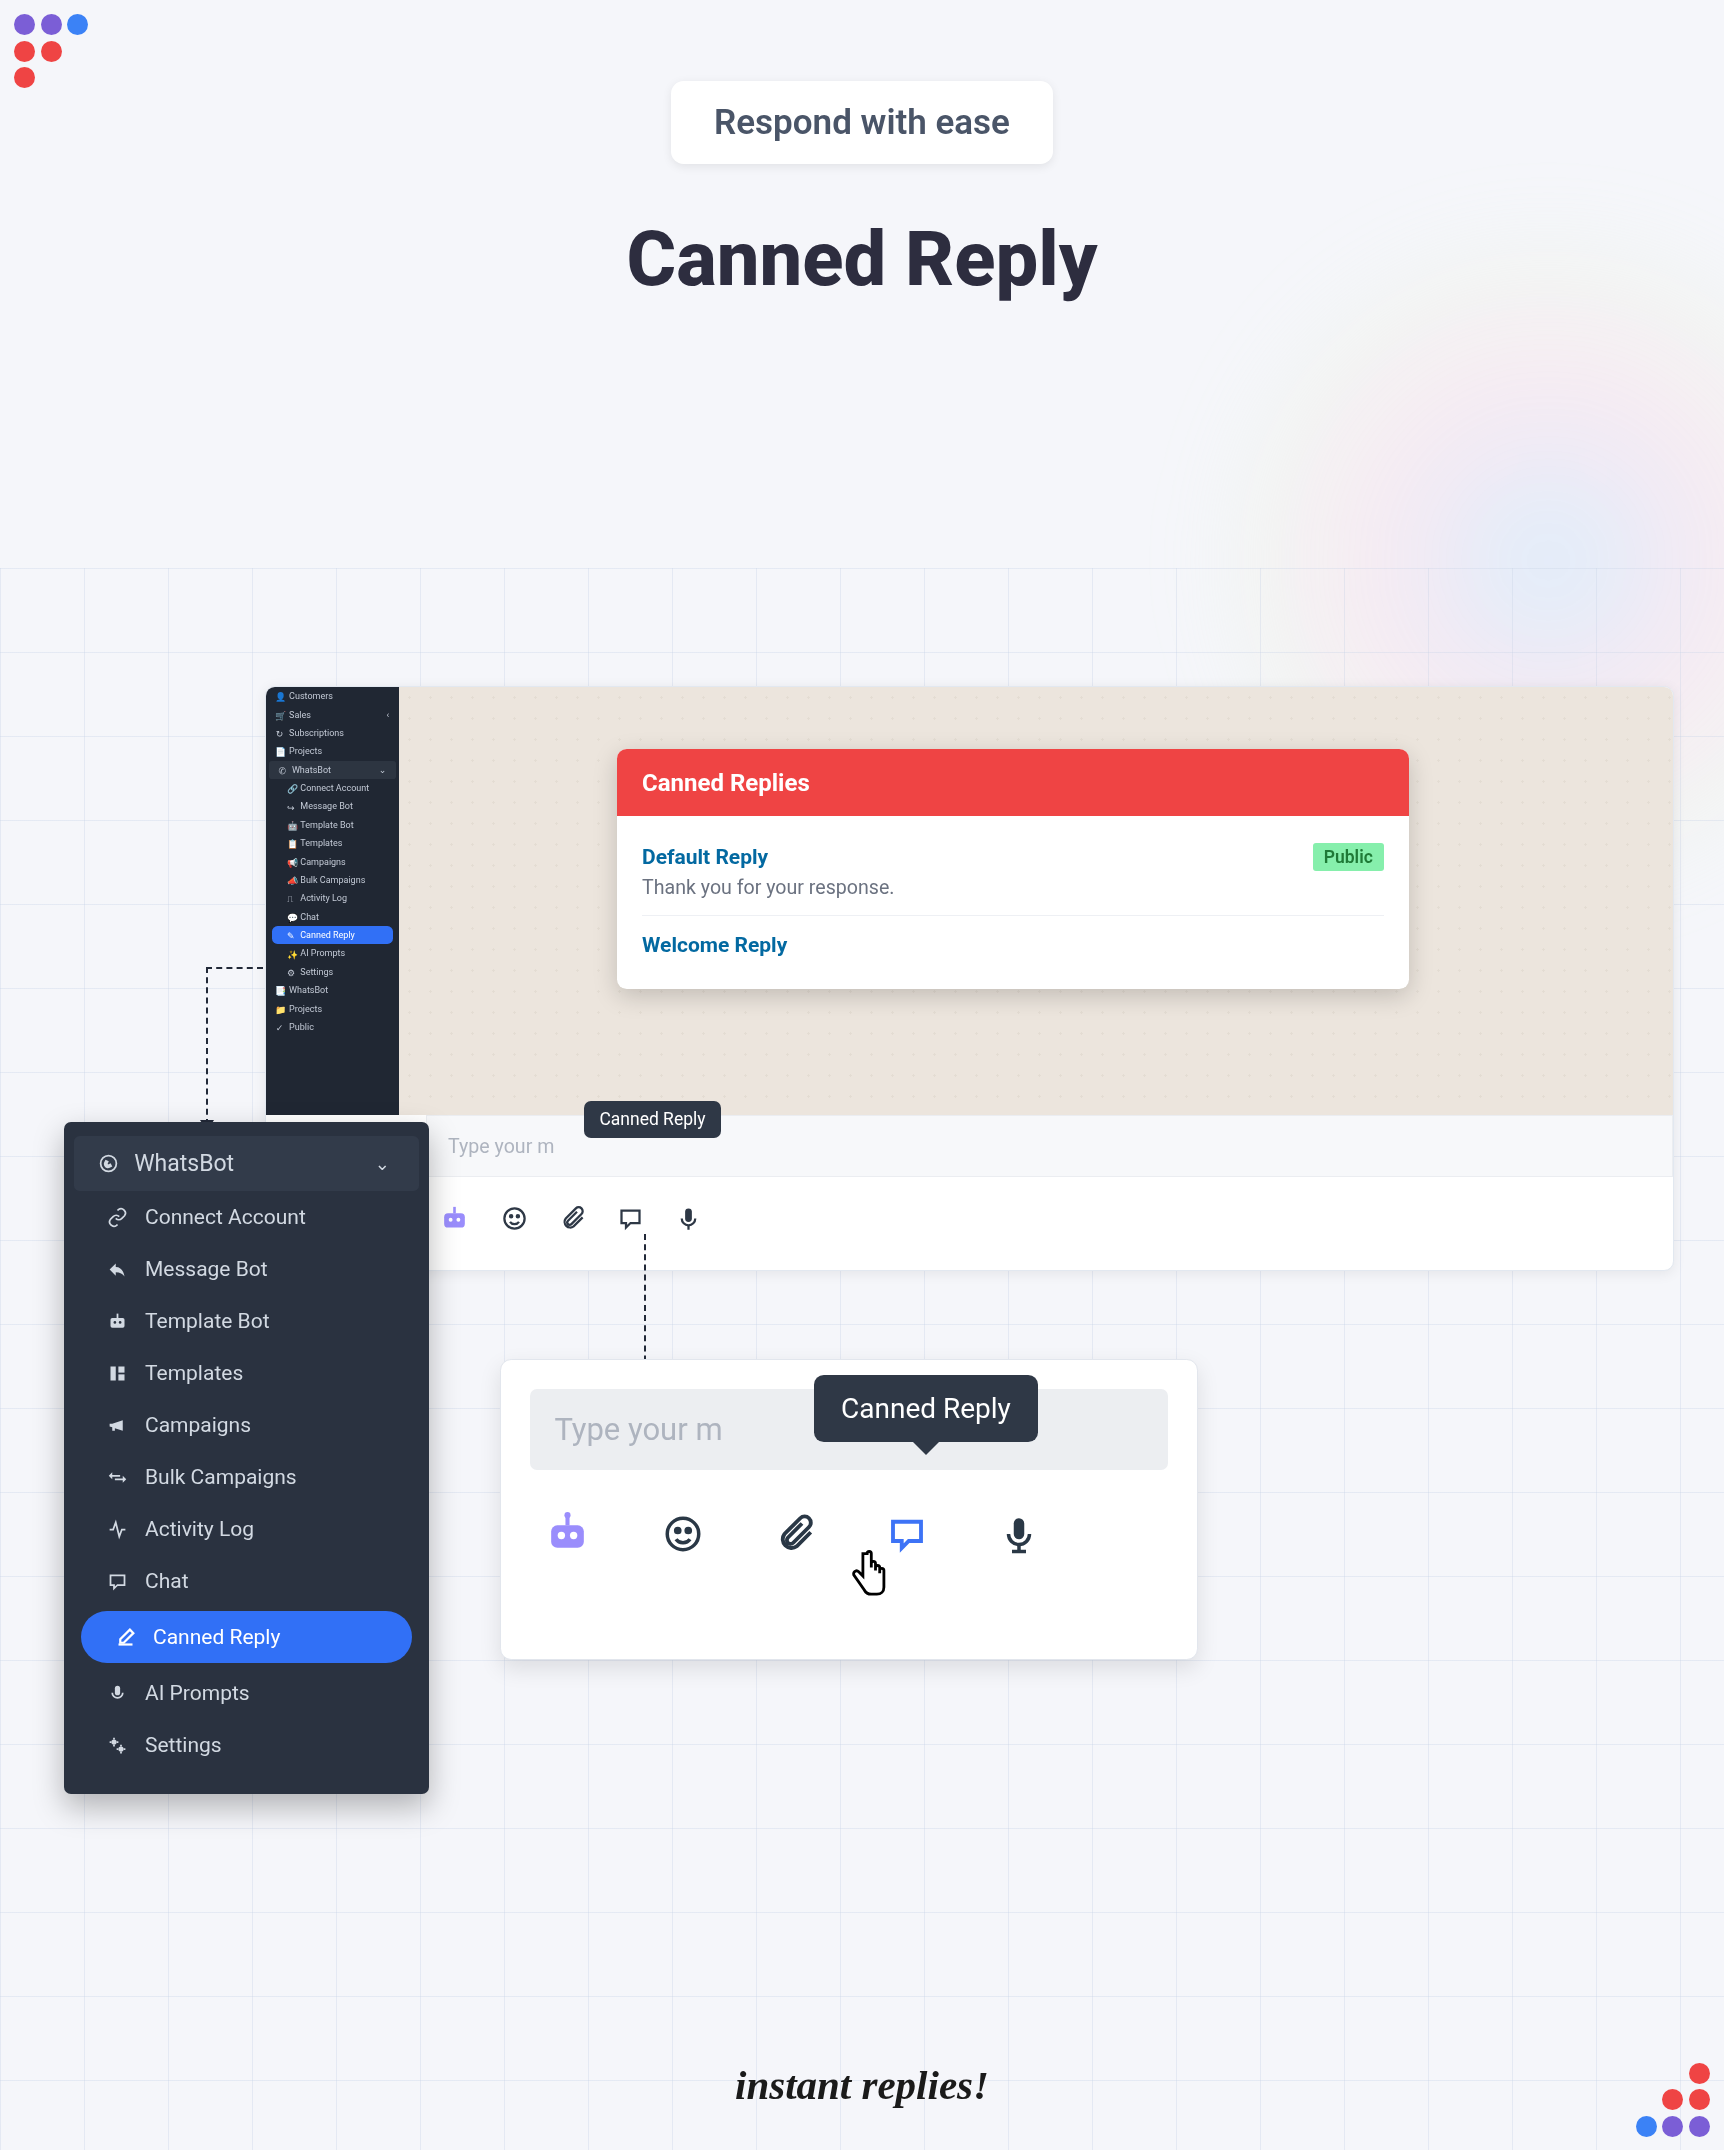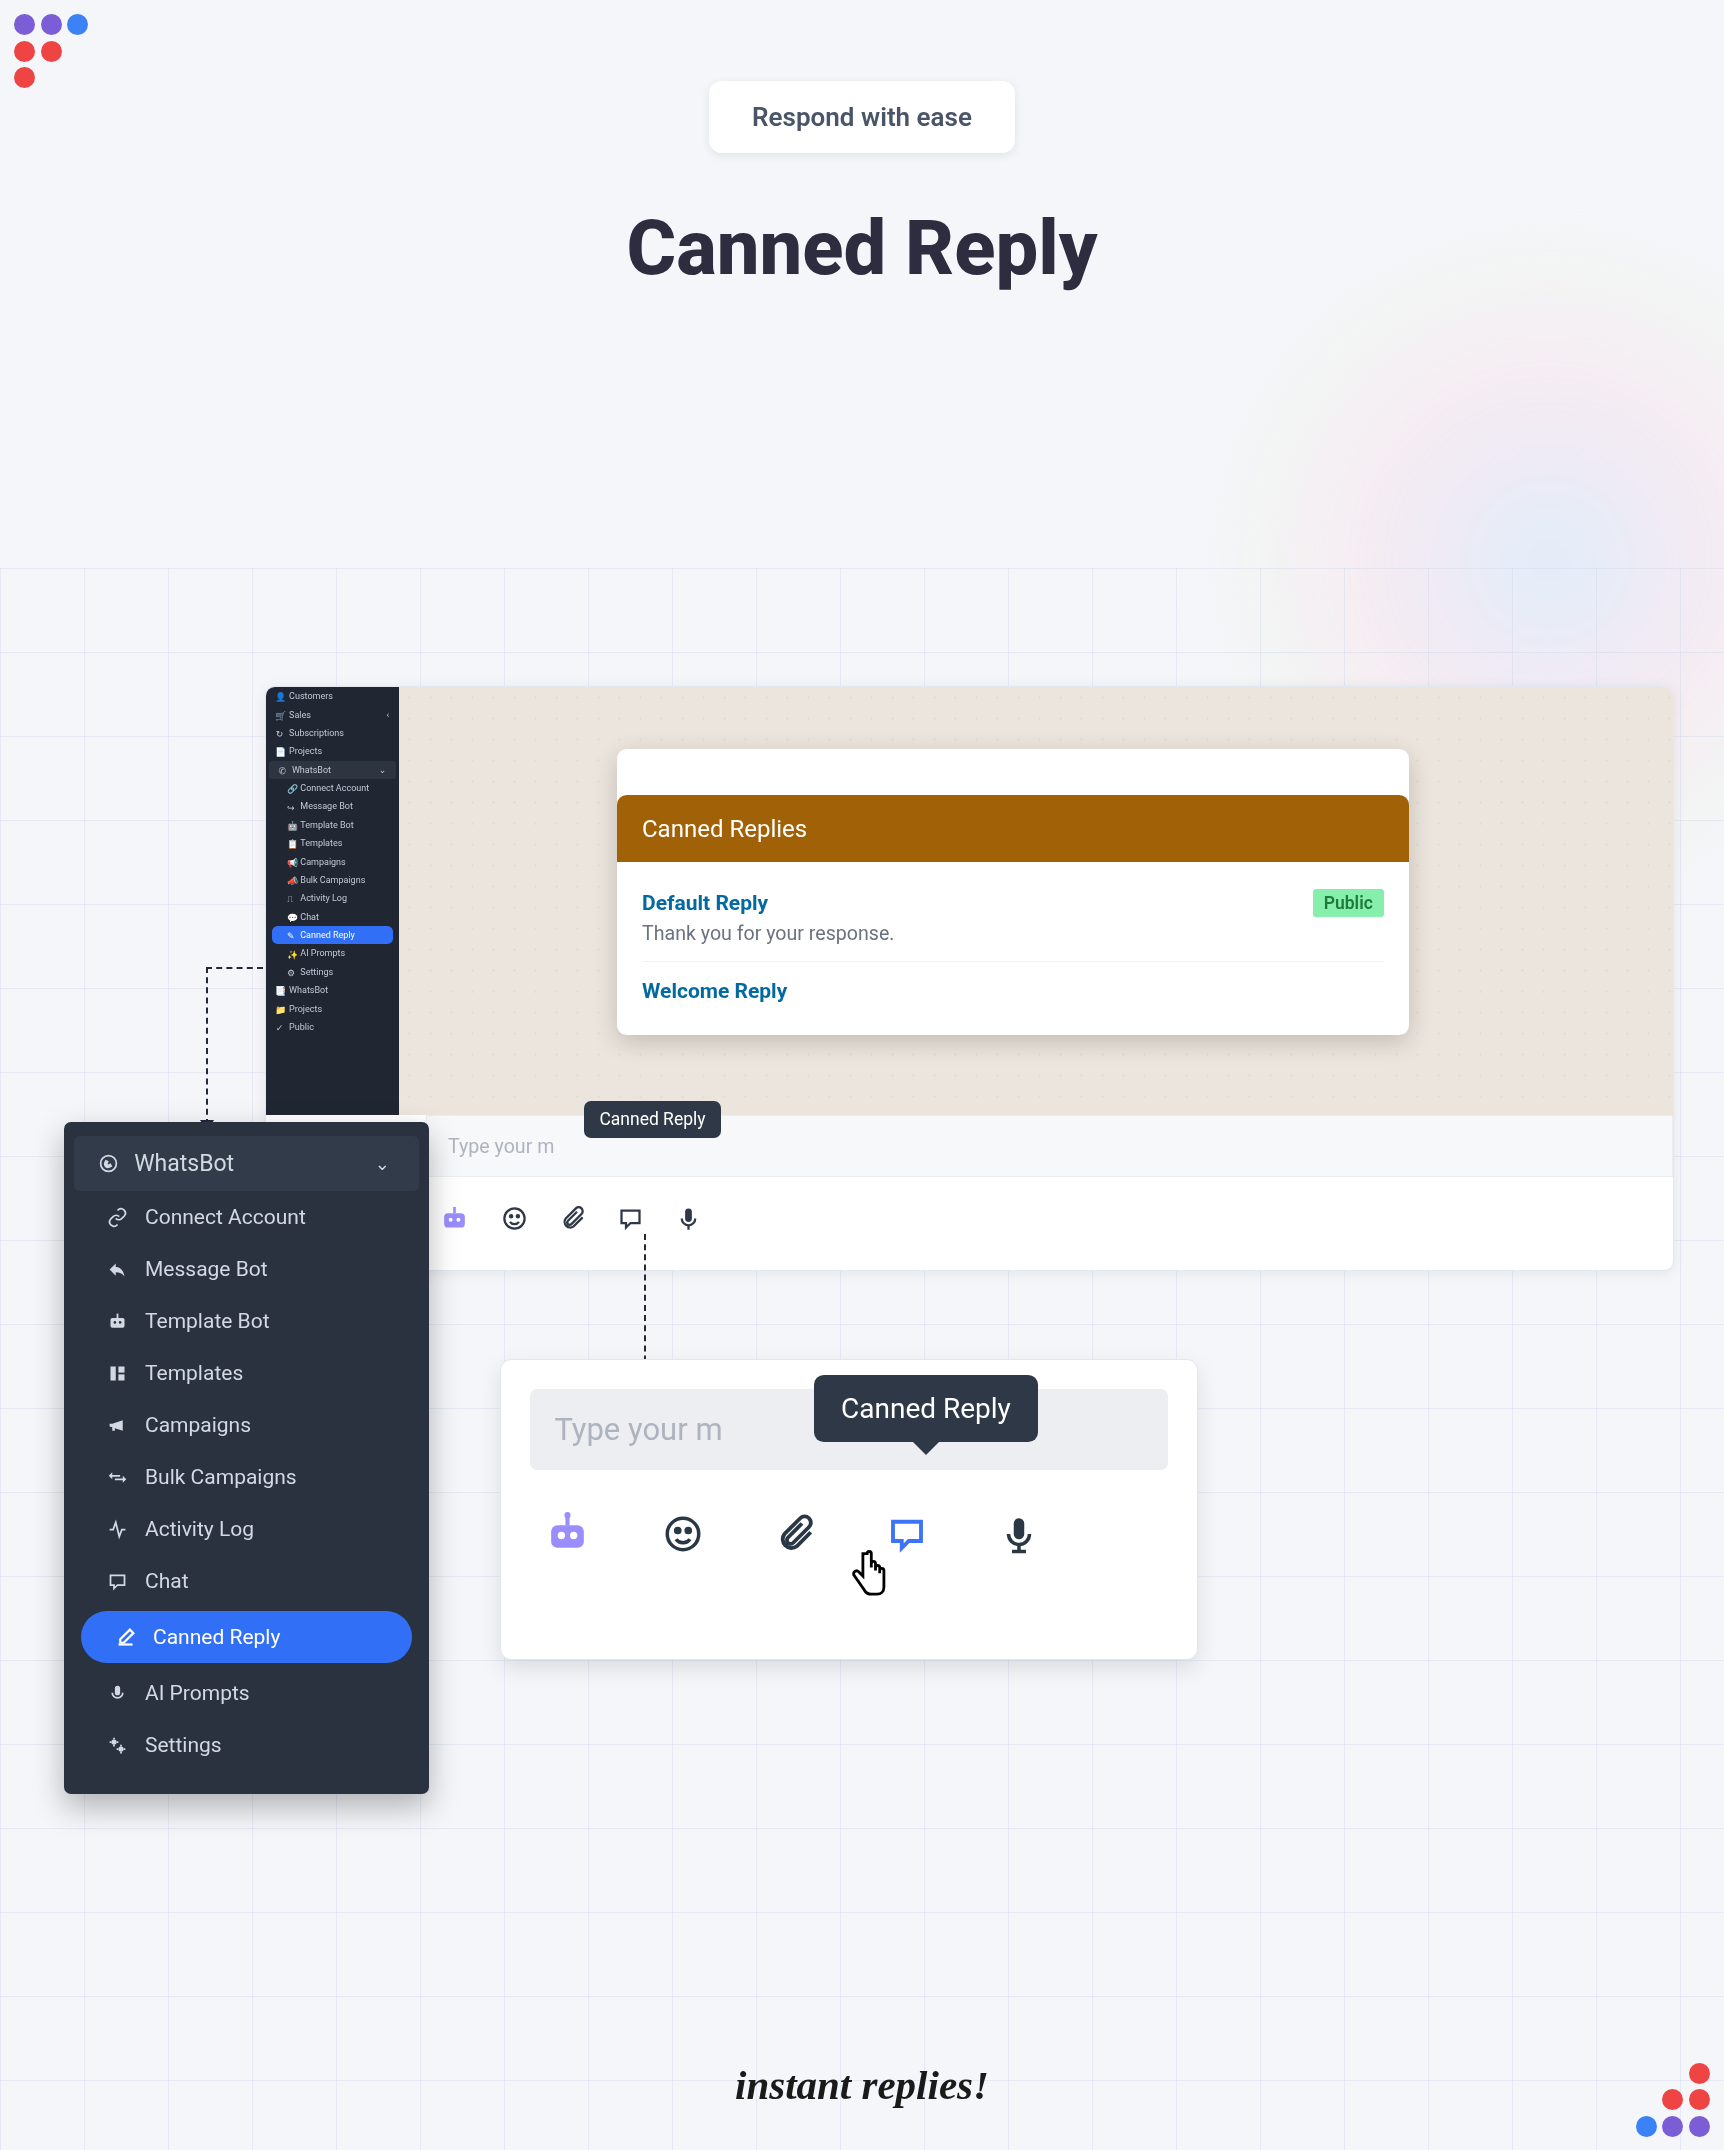--- a/index.html
+++ b/index.html
@@ -49,21 +49,21 @@
 .dot.hidden { visibility: hidden; }
 
 
 .header { text-align: center; padding-top: 81px; position: relative; }
 .pill {
   display: inline-block;
   background: #fff;
   padding: 21px 43px;
   border-radius: 12.6px;
   box-shadow: 0 2.8px 9.8px rgba(0,0,0,0.08);
-  font-size: 26px;
+  font-size: 35px;
   font-weight: 600;
   color: #4a5568;
 }
 .title { font-size: 76px; font-weight: 800; color: #2d2d3f; margin-top: 50px; }
 .subtitle { font-size: 35px; color: #5a6573; margin-top: 35px; font-weight: 400; }
 
 
 .main-panel {
   position: absolute;
   top: 686px;
@@ -96,23 +96,23 @@
   background-size: 21px 21px;
 }
 
 
 .canned-popup {
   position: absolute; top: 62px; left: 351px; width: 792px;
   background: #fff; border-radius: 9.8px;
   box-shadow: 0 7px 24.5px rgba(0,0,0,0.18);
 }
 .canned-header {
-  background: #a16207; color: #fff; font-weight: 400;
+  background: #ef4444; color: #fff; font-weight: 700;
   padding: 19.6px 25px; font-size: 24px;
-  border-top-left-radius: 9.8px; border-top-right-radius: 9.8px; margin-top: 46px;
+  border-top-left-radius: 9.8px; border-top-right-radius: 9.8px;
 }
 .canned-body { padding: 17px 25px 22.4px; }
 .reply-item { padding: 9.8px 0; }
 .reply-title-row { display: flex; justify-content: space-between; align-items: center; }
 .reply-title { font-weight: 700; font-size: 21px; color: #0369a1; }
 .pubtag { background: #86efac; color: #1f7a37; font-weight: 600; padding: 4.2px 11.2px; border-radius: 3px; font-size: 17.5px; }
 .reply-text { color: #6b7280; font-size: 19.6px; margin-top: 4.2px; }
 .divider { border-top: 0.7px solid #eef0f4; margin: 7px 0; }
 
 

